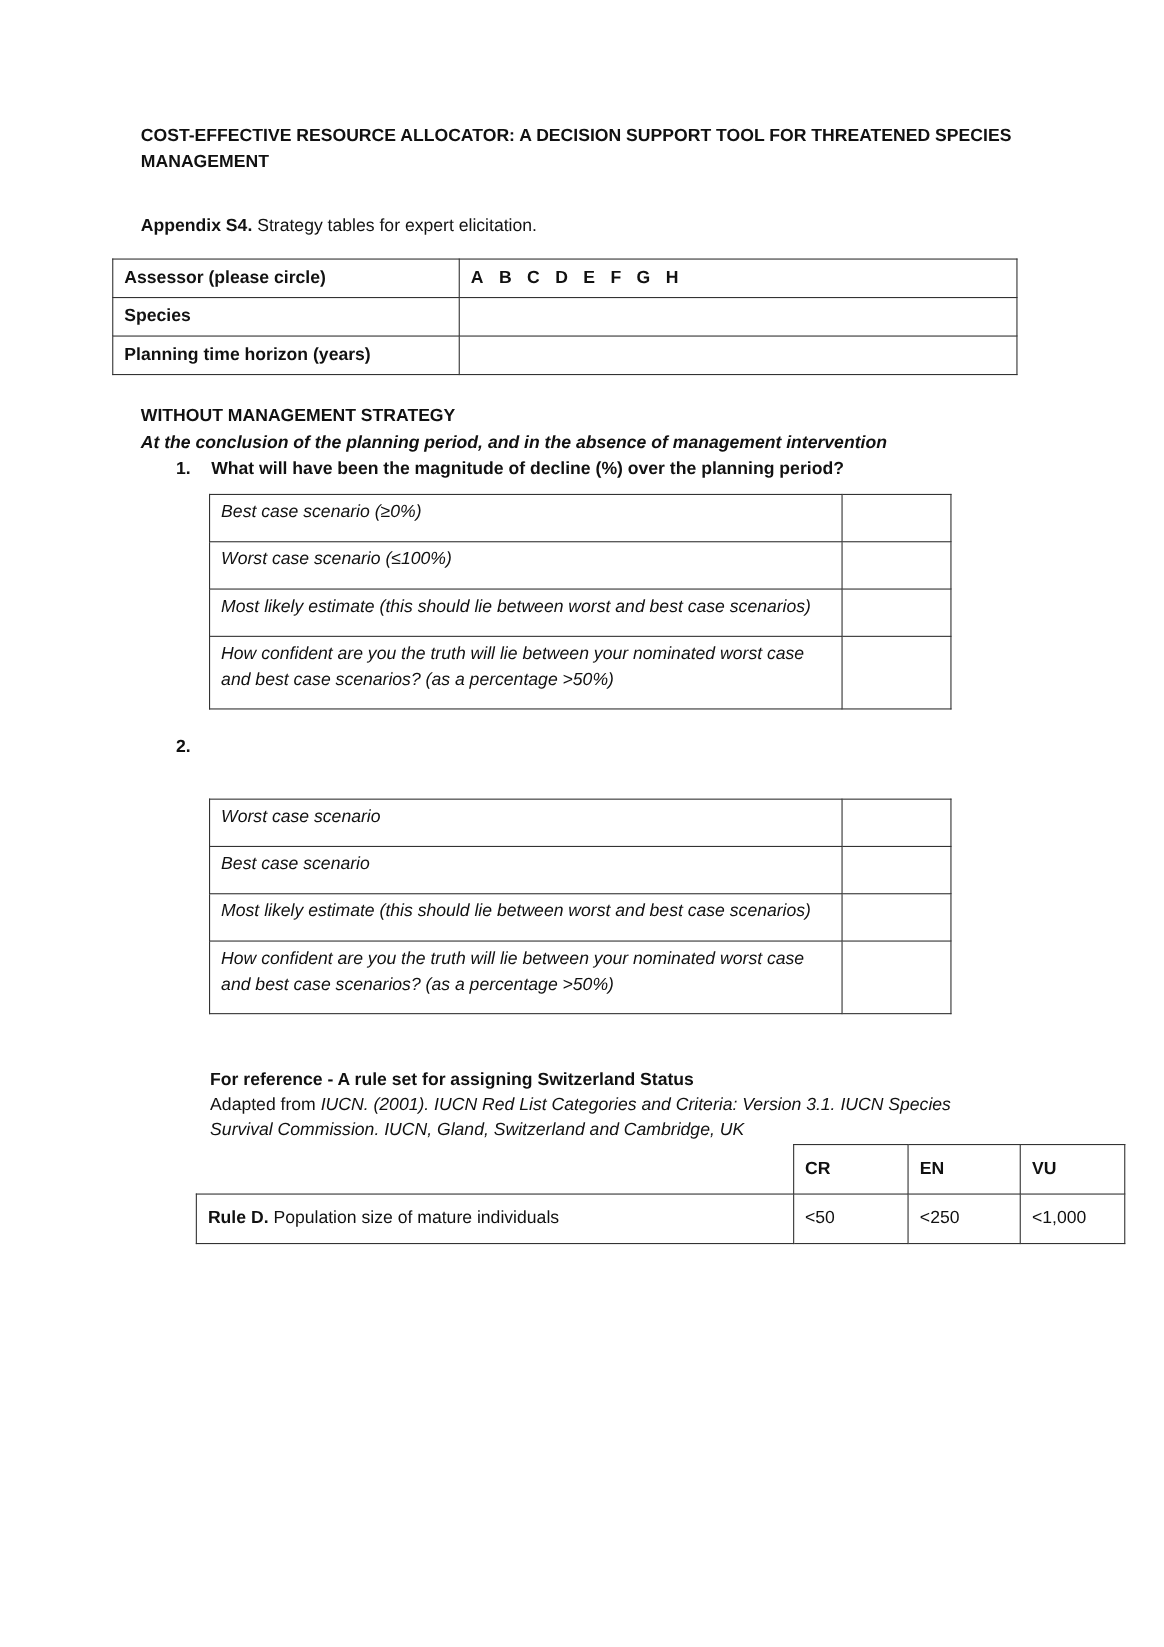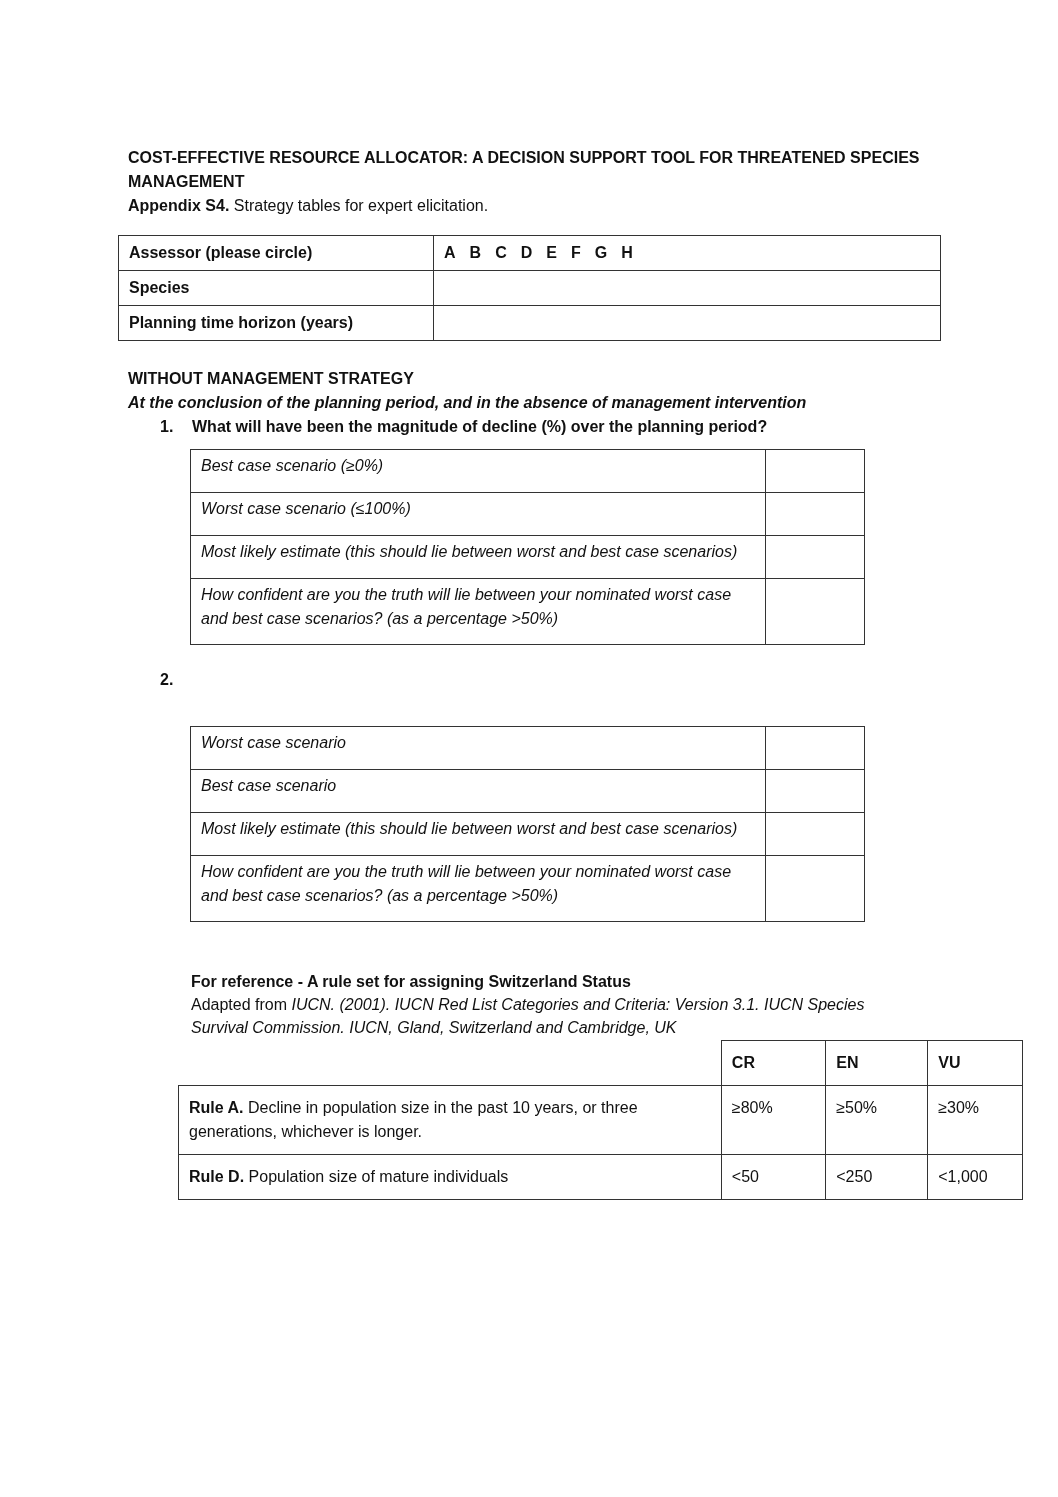--- a/index.html
+++ b/index.html
@@ -1,23 +1,23 @@
 <!DOCTYPE html>
 <html><head>
 <meta charset="utf-8">
 <style>
   html, body { margin: 0; padding: 0; background: #ffffff; }
   body { width: 1058px; height: 1497px; position: relative; color: #111; font-family: "Liberation Sans", sans-serif; }
   .abs { position: absolute; }
-  .title { left: 128px; top: 146px; width: 800px; font-size: 16px; font-weight: bold; line-height: 24px; }
+  .title { left: 128px; top: 112px; width: 800px; font-size: 16px; font-weight: bold; line-height: 24px; }
   .appendix { left: 128px; top: 194px; font-size: 16px; line-height: 24px; }
   .appendix b { font-weight: bold; }
   table { border-collapse: collapse; }
   td { border: 1.5px solid #333; vertical-align: top; font-size: 16px; padding: 0; }
-  .t-header { left: 118px; top: 235px; width: 823px; border-radius: 12px; }
+  .t-header { left: 102px; top: 235px; width: 823px; border-radius: 12px; }
   .t-header td { height: 34px; padding-left: 10px; vertical-align: middle; font-weight: bold; }
   .t-header td.c1 { width: 304px; }
   .letters span { display: inline-block; margin-right: 14px; font-weight: bold; }
   .sec-head { left: 128px; top: 368px; font-size: 16px; font-weight: bold; line-height: 22px; }
   .sec-sub { left: 128px; top: 392px; font-size: 16px; font-weight: bold; font-style: italic; line-height: 22px; }
   .q { font-size: 16px; font-weight: bold; line-height: 24px; }
   .q .num { position: absolute; left: 0; }
   .q .txt { position: absolute; left: 32px; width: 730px; }
   .t-q { width: 675px; }
   .t-q td { padding: 4px 10px; font-style: italic; line-height: 24px; }
@@ -115,25 +115,19 @@
 
 <table class="abs t-rules">
   <tbody>
       <tr>
     <td class="blank" style="width:432px;"></td>
     <td class="hd" style="width:66px;">CR</td>
     <td class="hd" style="width:64px;">EN</td>
     <td class="hd" style="width:58px;">VU</td>
   </tr>
   <tr>
-    <td style="height:48px;"><b>Rule A.</b><span> Decline in population size in the past 10 years, or three generations, whichever is longer.</span></td>
-    <td>≥80%</td>
-    <td>≥50%</td>
-    <td>≥30%</td>
-  </tr>
-  <tr>
     <td><b>Rule D.</b><span> Population size of mature individuals</span></td>
     <td>&lt;50</td>
     <td>&lt;250</td>
     <td>&lt;1,000</td>
   </tr>
 </tbody>
   </table>
 
 </body></html>

